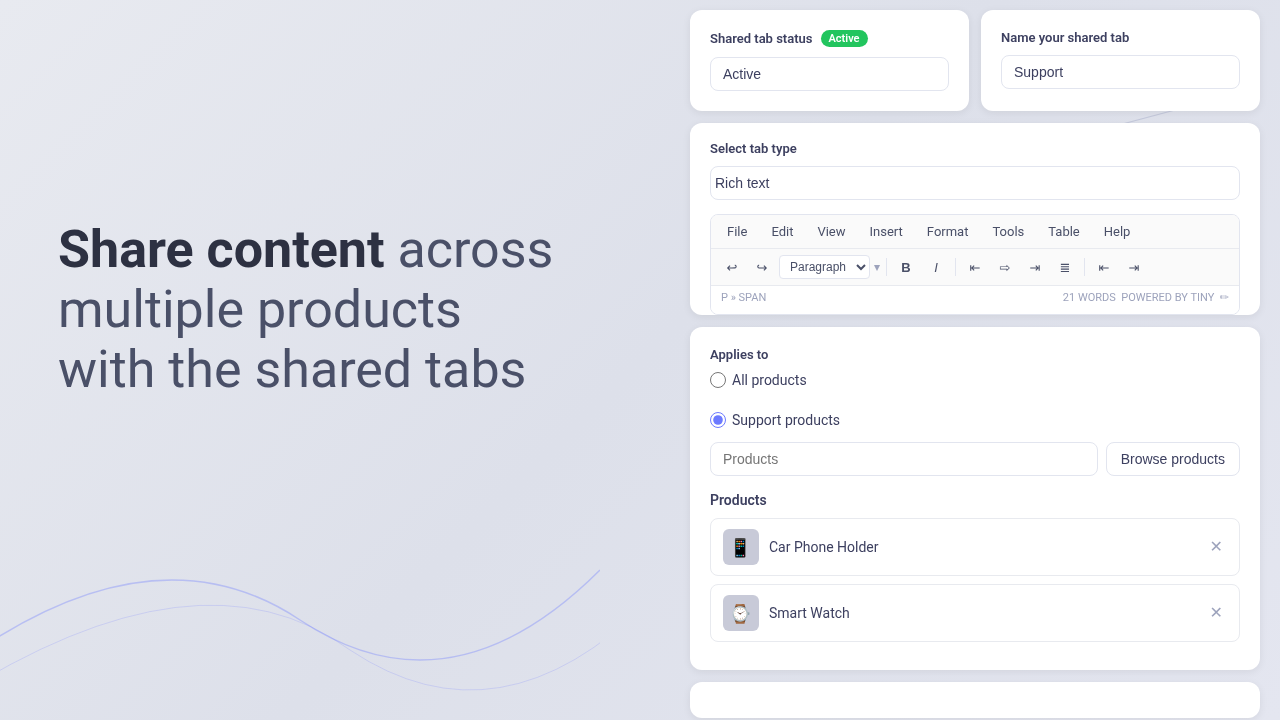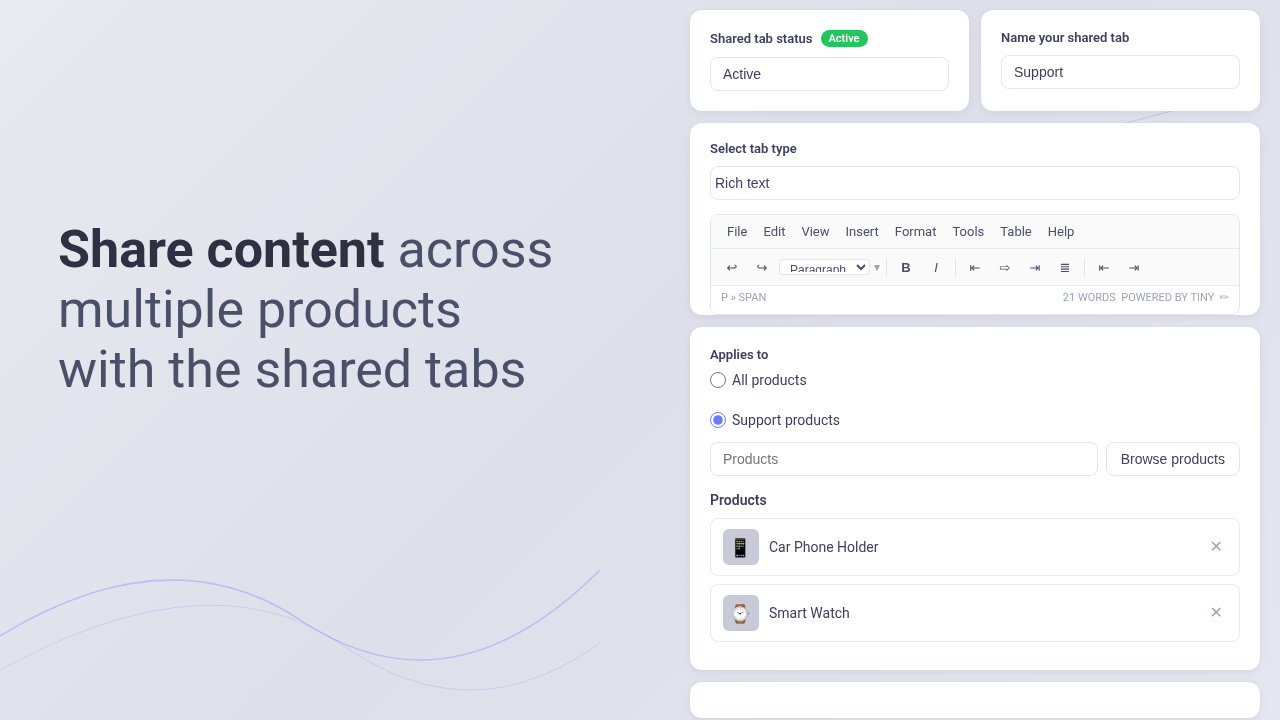--- a/index.html
+++ b/index.html
@@ -124,21 +124,21 @@
     
     .editor-wrapper {
       border: 1.5px solid #e2e5ef;
       border-radius: 8px;
       overflow: hidden;
       margin-bottom: 0;
     }
 
     .editor-menubar {
       display: flex;
-      gap: 4px;
+      gap: 12px;
       padding: 6px 10px;
       border-bottom: 1px solid #e8eaef;
       background: #fafafa;
     }
 
     .editor-menubar span {
       font-size: 13px;
       color: #4a5068;
       padding: 3px 6px;
       cursor: pointer;
@@ -178,21 +178,21 @@
 
     .paragraph-select {
       font-size: 12px;
       border: 1px solid #e2e5ef;
       border-radius: 4px;
       padding: 2px 6px;
       color: #4a5068;
       background: #fff;
       cursor: pointer;
       outline: none;
-      height: 16px;
+      height: 24px;
     }
 
     .editor-body {
       padding: 12px 14px;
       font-size: 14px;
       color: #3d4060;
       min-height: 70px;
       line-height: 1.5;
       background: #fff;
     }

